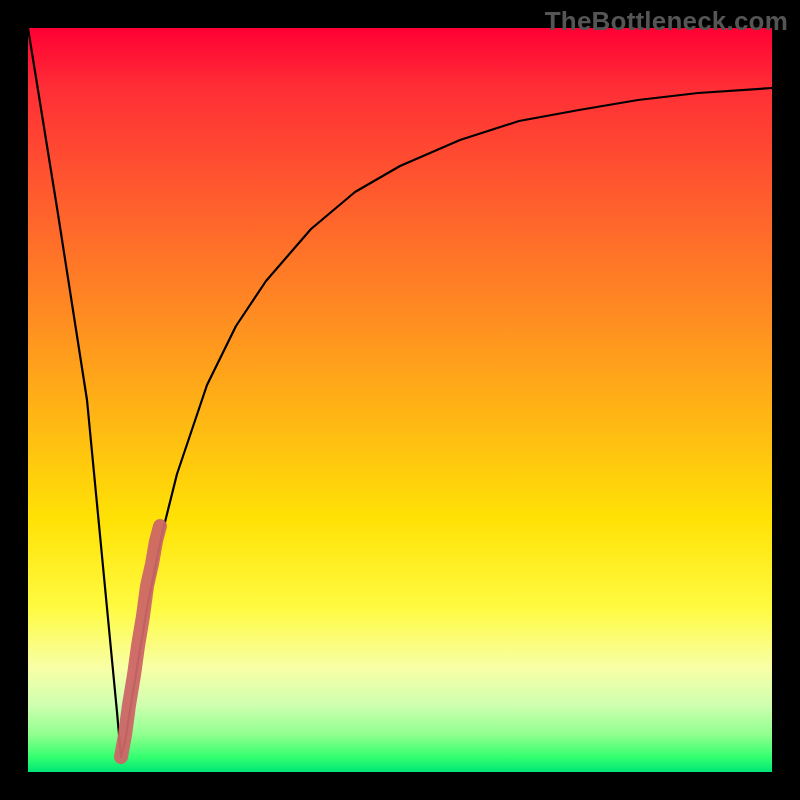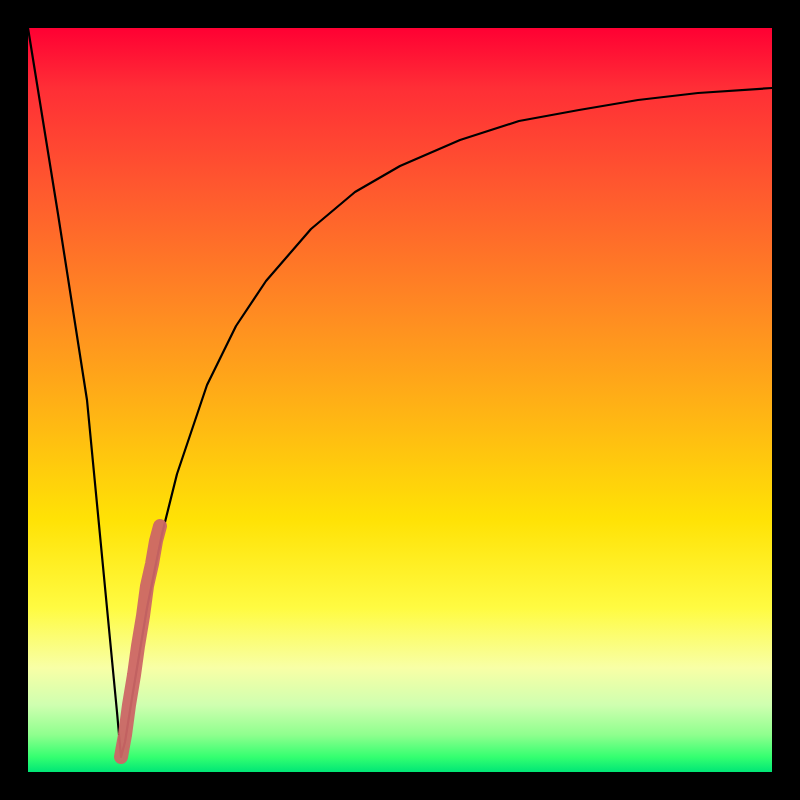--- a/index.html
+++ b/index.html
@@ -57,20 +57,21 @@
     top: 0;
     width: 744px;
     height: 744px;
   }
 </style>
 </head>
 <body>
 
 <div class="frame">
 
+  <div class="watermark">TheBottleneck.com</div>
 
   <div class="plot-area">
     <svg class="curve" viewBox="0 0 744 744" preserveAspectRatio="none">
 
       <path d="M 0 0
                L 30 186
                L 59 372
                L 89 684
                L 93 729
                L 97 714

